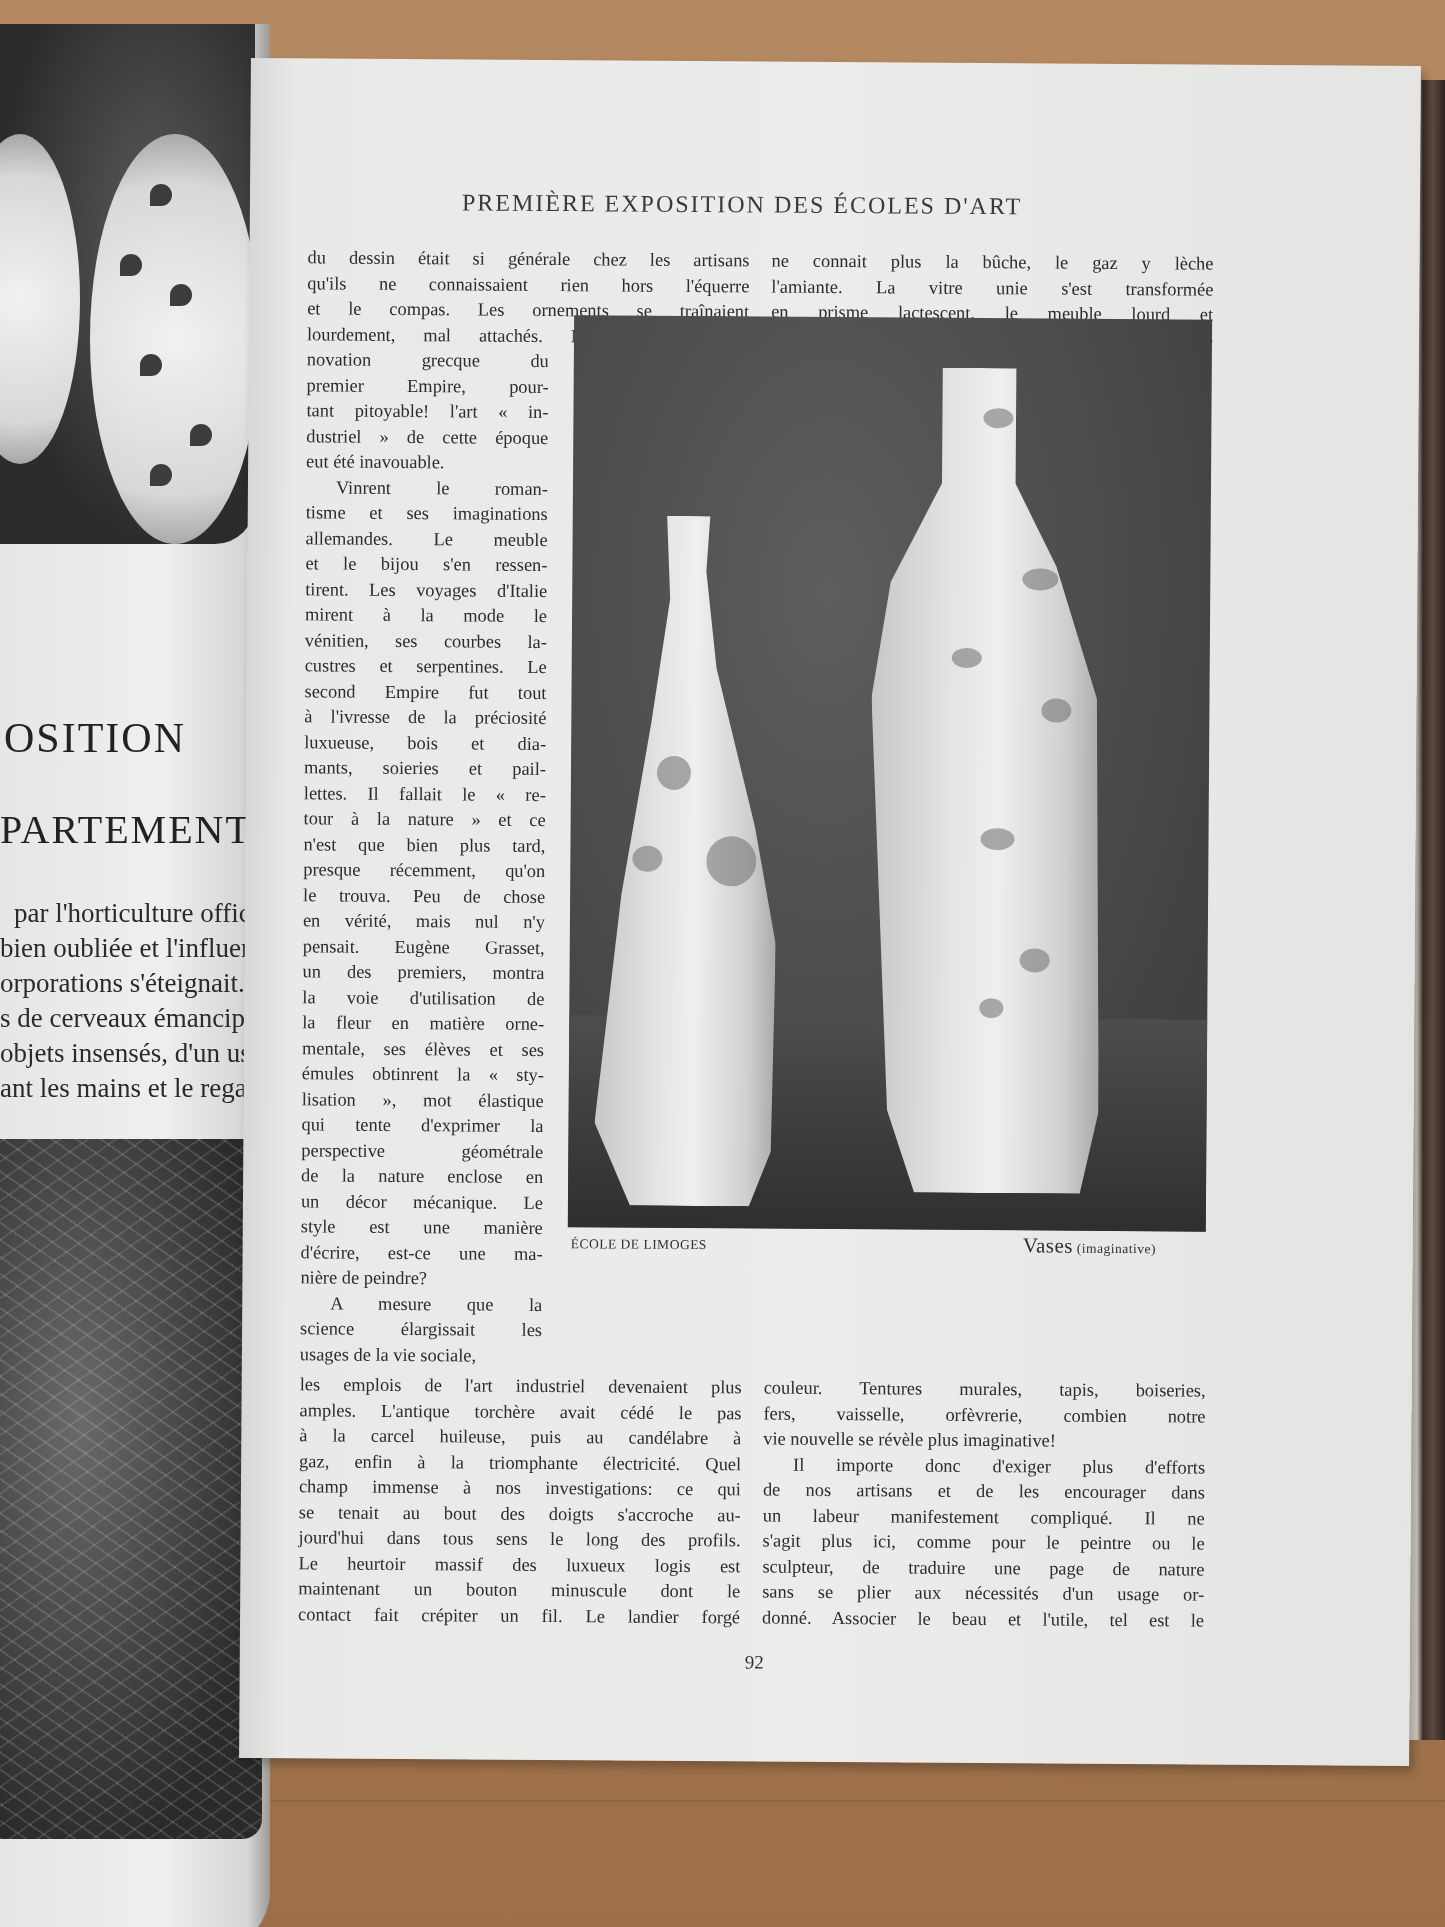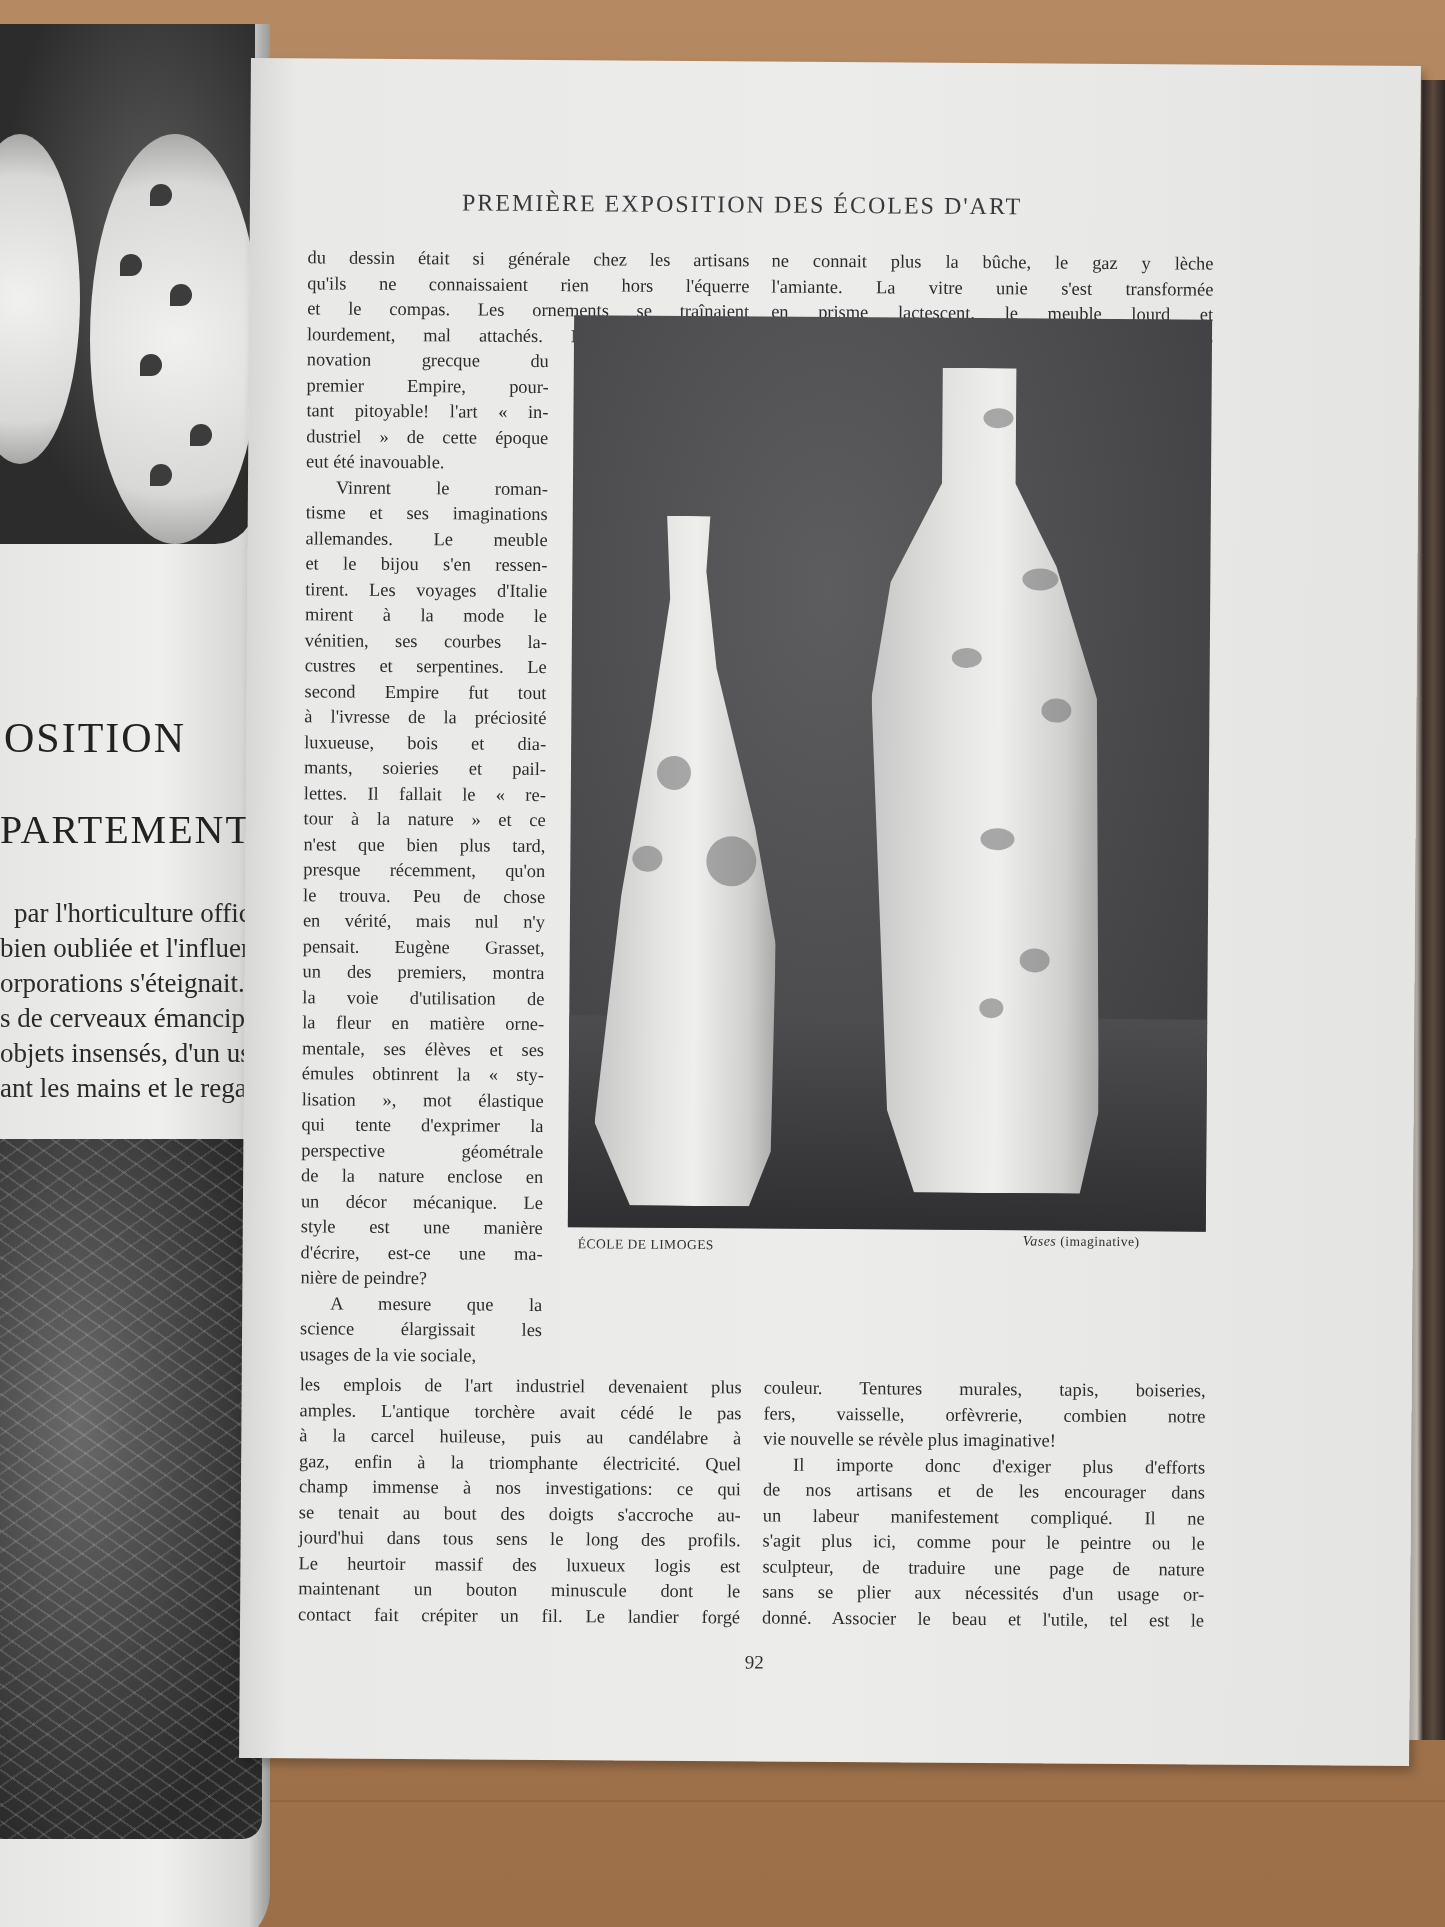--- a/index.html
+++ b/index.html
@@ -37,21 +37,21 @@
   .figure{position:absolute;left:325px;top:255px;width:638px;height:912px;
     background:radial-gradient(ellipse at 40% 30%,#5d5d5f 0%,#4a4a4c 55%,#3a3a3c 100%);overflow:hidden;}
   .floor{position:absolute;left:0;right:0;top:700px;bottom:0;background:linear-gradient(180deg,#4d4d4f,#2f2f31);}
   .vase{position:absolute;background:linear-gradient(90deg,#c7c7c7 0%,#e4e4e2 35%,#efefed 55%,#cfcfcd 85%,#aaaaaa 100%);}
   .vase-left{left:26px;top:200px;width:180px;height:690px;
     clip-path:polygon(38% 0,62% 0,60% 8%,66% 22%,88% 45%,100% 62%,98% 92%,86% 100%,20% 100%,0 88%,14% 55%,30% 30%,40% 12%);}
   .vase-right{left:300px;top:50px;width:230px;height:825px;
     clip-path:polygon(30% 0,62% 0,62% 14%,80% 24%,98% 40%,100% 90%,92% 100%,20% 100%,8% 90%,0 40%,8% 26%,30% 14%);}
   .motif{position:absolute;border-radius:50%;background:rgba(110,110,112,.55);}
   .caption{position:absolute;top:1176px;font-size:13.5px;letter-spacing:.5px;color:#2f2f31;}
-  .caption-italic{font-style:italic;font-size:14px;}
+  .caption-italic{font-size:21px;}
   .page-number{position:absolute;left:505px;top:1590px;font-size:19px;color:#2f2f31;}
 </style>
 </head>
 <body>
 
 <div class="wood-stripe" style="top:300px"></div>
 <div class="wood-stripe" style="top:900px"></div>
 <div class="wood-stripe" style="top:1800px"></div>
 
 <div class="left-page">
@@ -151,21 +151,21 @@
       <div class="motif" style="left:110px;top:40px;width:30px;height:20px;"></div>
       <div class="motif" style="left:150px;top:200px;width:36px;height:22px;"></div>
       <div class="motif" style="left:80px;top:280px;width:30px;height:20px;"></div>
       <div class="motif" style="left:170px;top:330px;width:30px;height:24px;"></div>
       <div class="motif" style="left:110px;top:460px;width:34px;height:22px;"></div>
       <div class="motif" style="left:150px;top:580px;width:30px;height:24px;"></div>
       <div class="motif" style="left:110px;top:630px;width:24px;height:20px;"></div>
     </div>
   </div>
 
-  <div class="caption" style="left:335px;">ÉCOLE DE LIMOGES</div>
+  <div class="caption" style="left:328px;">ÉCOLE DE LIMOGES</div>
   <div class="caption" style="left:780px;top:1170px;">
     <span class="caption-italic">Vases</span>
     <span>(imaginative)</span>
   </div>
 
   <div class="col" style="left:58px;top:1314px;width:442px;">
     <span class="ln">les emplois de l'art industriel devenaient plus</span>
     <span class="ln">amples. L'antique torchère avait cédé le pas</span>
     <span class="ln">à la carcel huileuse, puis au candélabre à</span>
     <span class="ln">gaz, enfin à la triomphante électricité. Quel</span>

